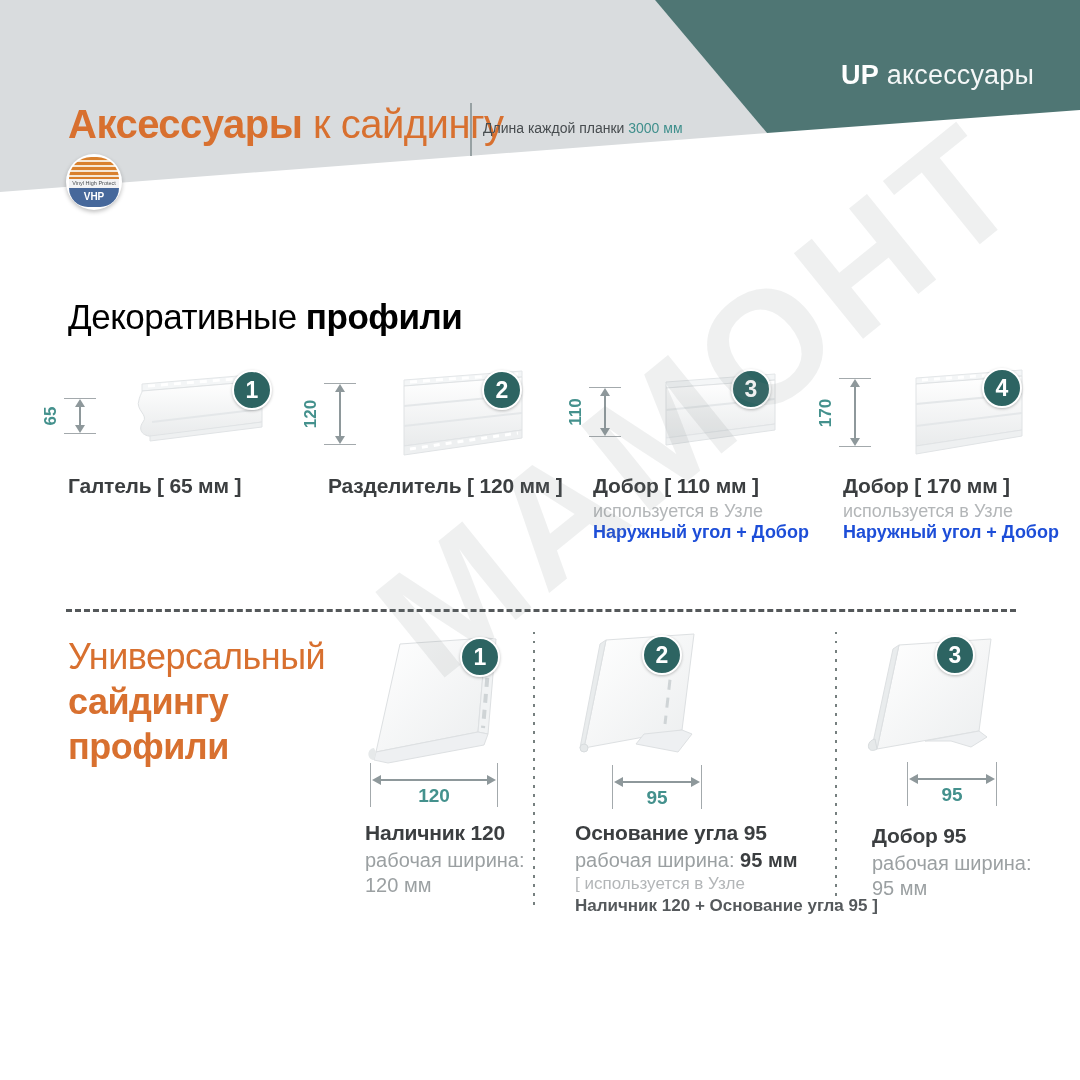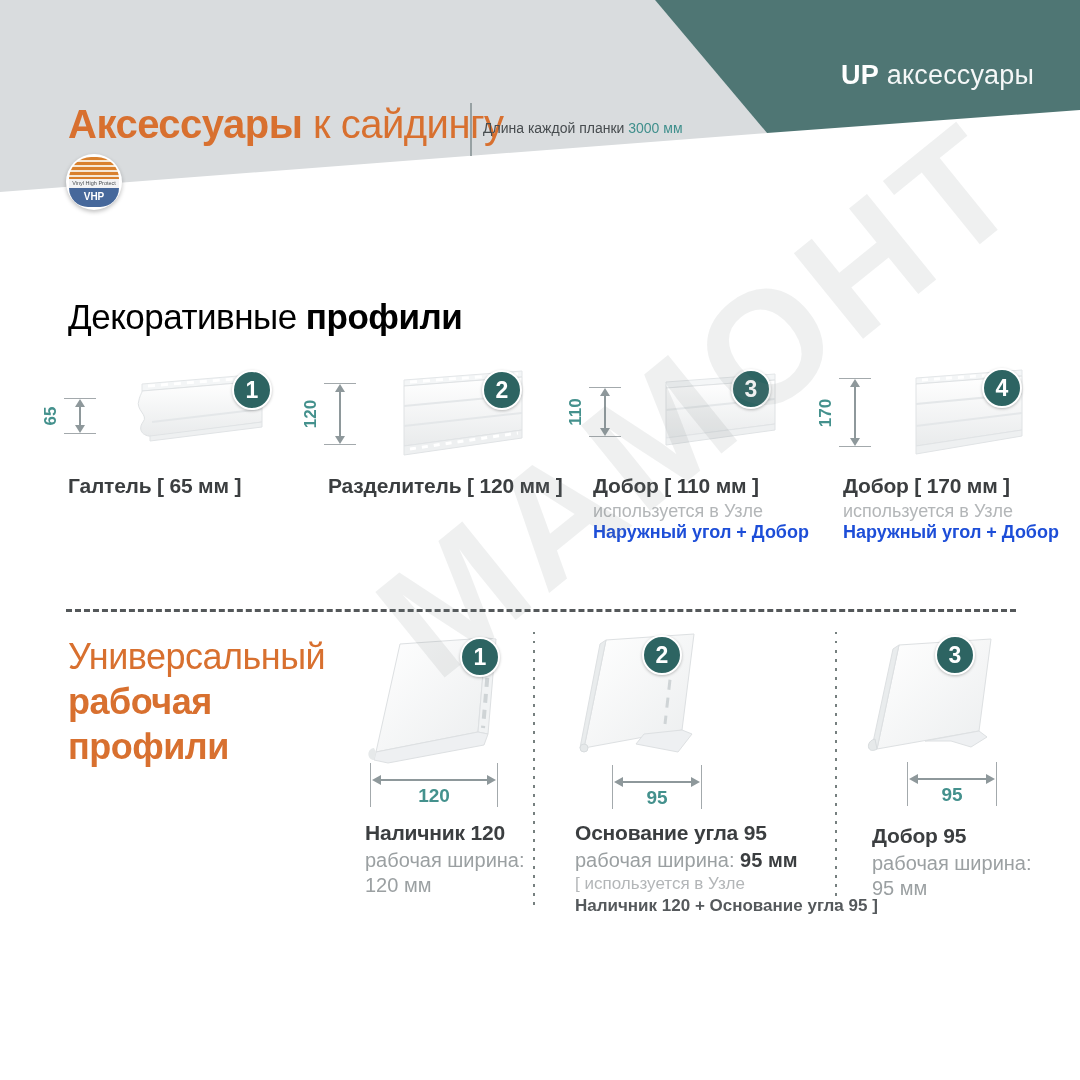--- a/index.html
+++ b/index.html
@@ -225,21 +225,21 @@
     <div class="badge" style="left:147px; top:0;">4</div>
     <div class="d-name">Добор [ 170 мм ]</div>
     <div class="d-note-light">используется в Узле</div>
     <div class="d-note-bold">Наружный угол + Добор</div>
   </div>
 
   <div class="dash-divider"></div>
 
   <div class="sec2-title">
     <span>Универсальный</span><br>
-    <b>рабочая</b><br>
+    <b>сайдингу</b><br>
     <b>профили</b>
   </div>
 
   <div class="dot-divider dot-1"></div>
   <div class="dot-divider dot-2"></div>
 
   <svg class="u-visual" width="150" height="140" style="left:360px; top:632px;">
     <defs>
         <linearGradient id="ug1" x1="0" y1="0" x2="1" y2="1">
           <stop offset="0" stop-color="#ffffff"></stop>

